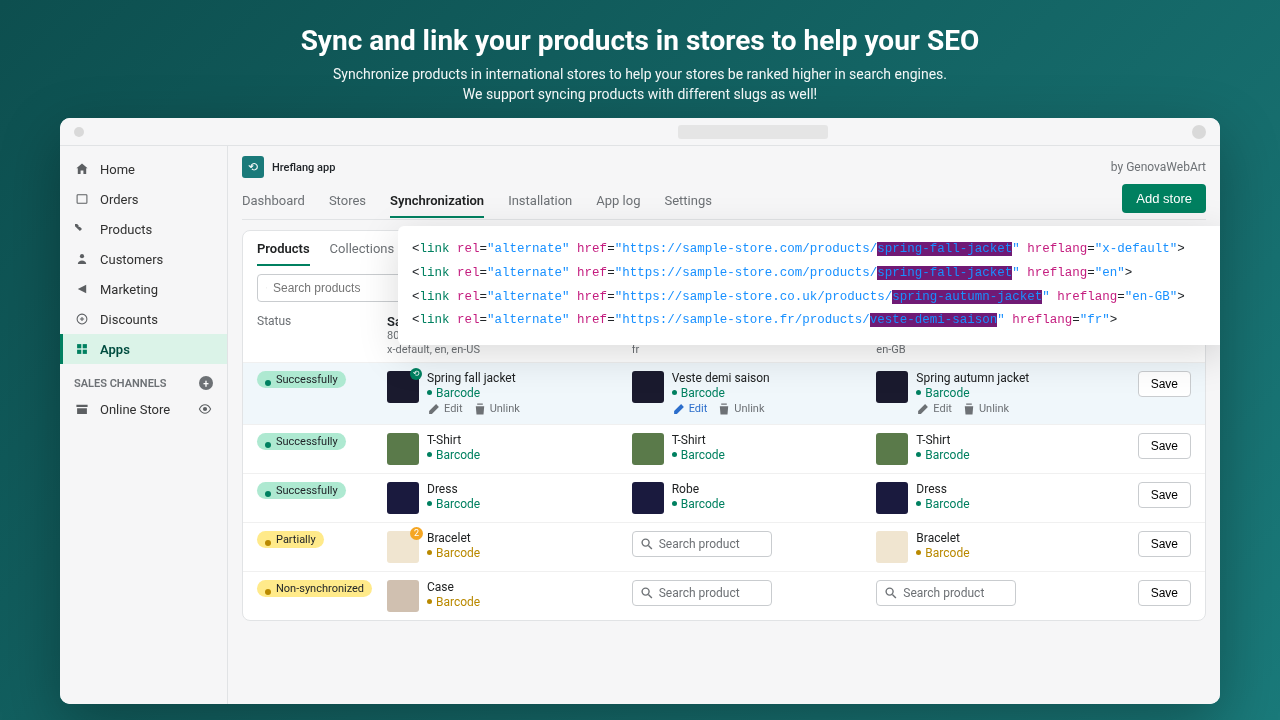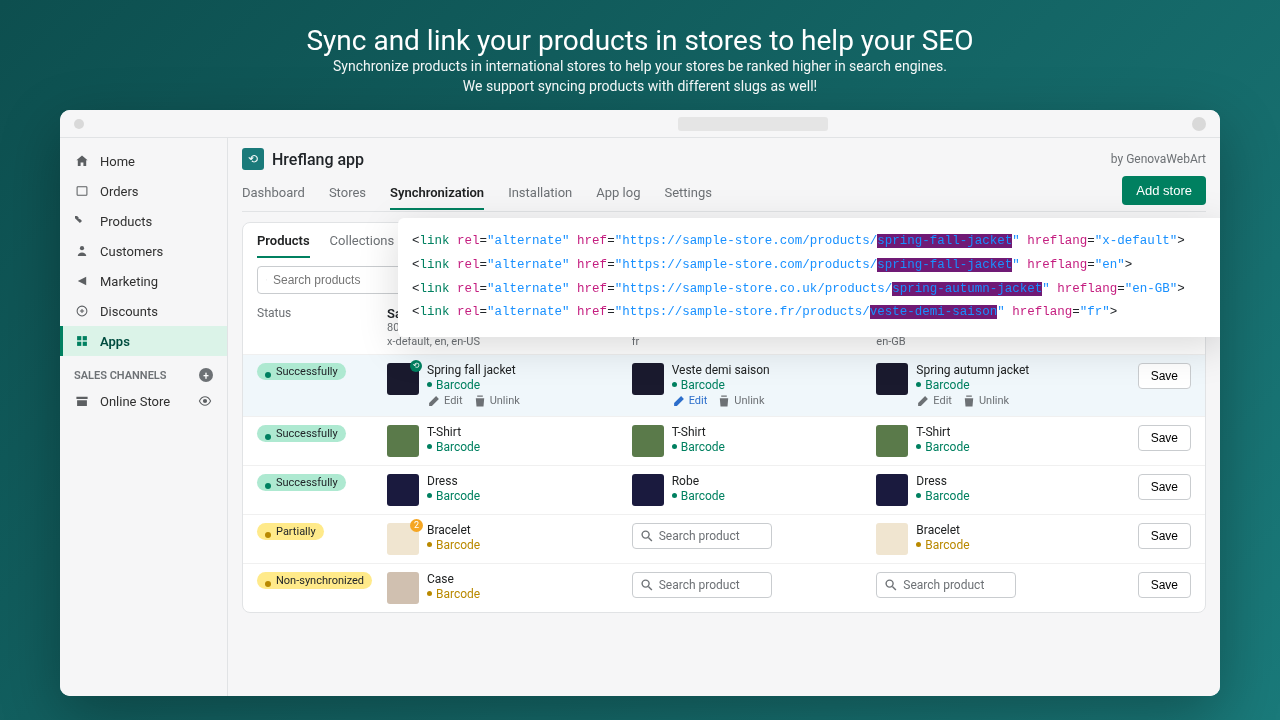--- a/index.html
+++ b/index.html
@@ -1,38 +1,38 @@
 <!DOCTYPE html>
 <html><head>
 <meta charset="utf-8">
 <style>
 *{box-sizing:border-box;margin:0;padding:0}
 body{font-family:-apple-system,BlinkMacSystemFont,"Segoe UI",Roboto,sans-serif;background:linear-gradient(135deg,#0d4f4f 0%,#1a7a7a 100%);width:1280px;height:720px;overflow:hidden;font-size:13px;color:#212529}
 .hero{text-align:center;color:#fff;padding:24px 0 14px}
-.hero h1{font-size:28px;font-weight:400;}
+.hero h1{font-size:28px;font-weight:700;margin-bottom:8px}
 .hero p{font-size:14px;opacity:.95;line-height:1.4}
 .app-window{background:#fff;border-radius:10px;margin:0 60px;box-shadow:0 20px 60px rgba(0,0,0,.3);overflow:hidden}
 .window-bar{height:28px;background:#f6f6f7;display:flex;align-items:center;padding:0 14px;justify-content:space-between;border-bottom:1px solid #e1e3e5}
 .window-bar .dot{width:10px;height:10px;border-radius:50%;background:#d9d9d9}
 .window-bar .search-pill{width:150px;height:14px;background:#e5e5e5;border-radius:3px;margin-left:230px}
 .window-bar .right{display:flex;align-items:center;gap:6px}
 .window-bar .avatar{width:14px;height:14px;border-radius:50%;background:#d9d9d9}
 .layout{display:flex;height:558px}
 .sidebar{width:168px;background:#f6f6f7;border-right:1px solid #e1e3e5;padding:8px 0}
 .nav-item{display:flex;align-items:center;gap:10px;padding:7px 14px;color:#303030;cursor:pointer}
 .nav-item.active{background:#dbf3e8;color:#004c3f;font-weight:600;border-left:3px solid #008060;padding-left:11px}
 .nav-item .icn{width:16px;height:16px;display:flex;align-items:center;justify-content:center;color:#5c5f62}
 .nav-item.active .icn{color:#008060}
 .section-label{font-size:11px;color:#6d7175;padding:12px 14px 4px;display:flex;justify-content:space-between;align-items:center;font-weight:600}
 .section-label .plus{width:14px;height:14px;border-radius:50%;background:#6d7175;color:#fff;display:flex;align-items:center;justify-content:center;font-size:10px}
 .main{flex:1;background:#f6f6f7;padding:10px 14px 0;overflow:hidden;position:relative}
 .app-header{display:flex;align-items:center;gap:8px;margin-bottom:6px;justify-content:space-between}
 .app-header .title{display:flex;align-items:center;gap:8px}
 .app-header .logo{width:22px;height:22px;background:#1a7a7a;border-radius:3px;display:flex;align-items:center;justify-content:center;color:#fff;font-size:12px}
-.app-header h2{font-size:16px;font-weight:500}
+.app-header h2{font-size:11px;font-weight:500}
 .app-header .by{font-size:12px;color:#6d7175}
 .tabs-row{display:flex;align-items:center;justify-content:space-between;border-bottom:1px solid #e1e3e5;margin-bottom:10px}
 .tabs{display:flex;gap:24px}
 .tab{padding:8px 0;font-size:13px;color:#6d7175;border-bottom:2px solid transparent;cursor:pointer}
 .tab.active{color:#202223;font-weight:600;border-bottom-color:#008060}
 .add-store{background:#008060;color:#fff;border:none;padding:7px 14px;border-radius:4px;font-size:13px;cursor:pointer;margin-bottom:6px}
 .panel{background:#fff;border-radius:8px;border:1px solid #e1e3e5}
 .sub-tabs{display:flex;gap:20px;padding:10px 14px 0}
 .sub-tab{padding-bottom:8px;font-size:13px;color:#6d7175;border-bottom:2px solid transparent;cursor:pointer}
 .sub-tab.active{color:#202223;font-weight:600;border-bottom-color:#008060}

